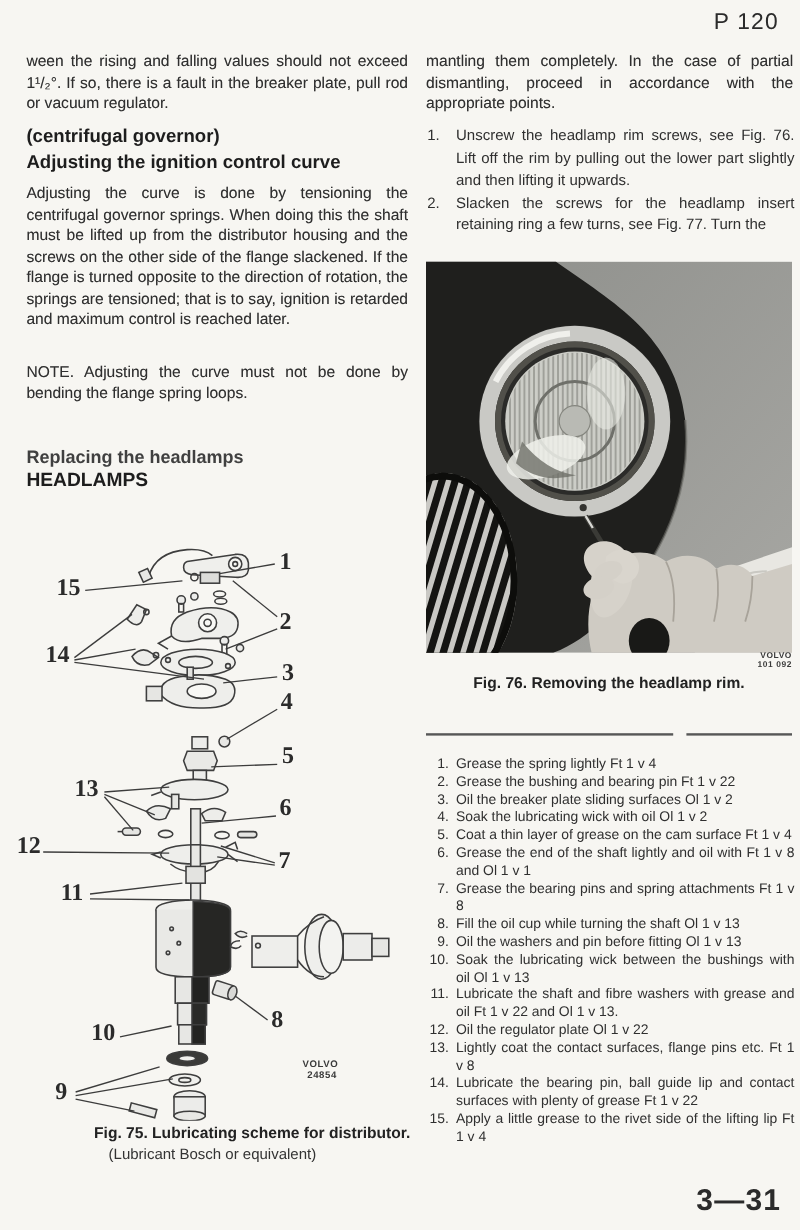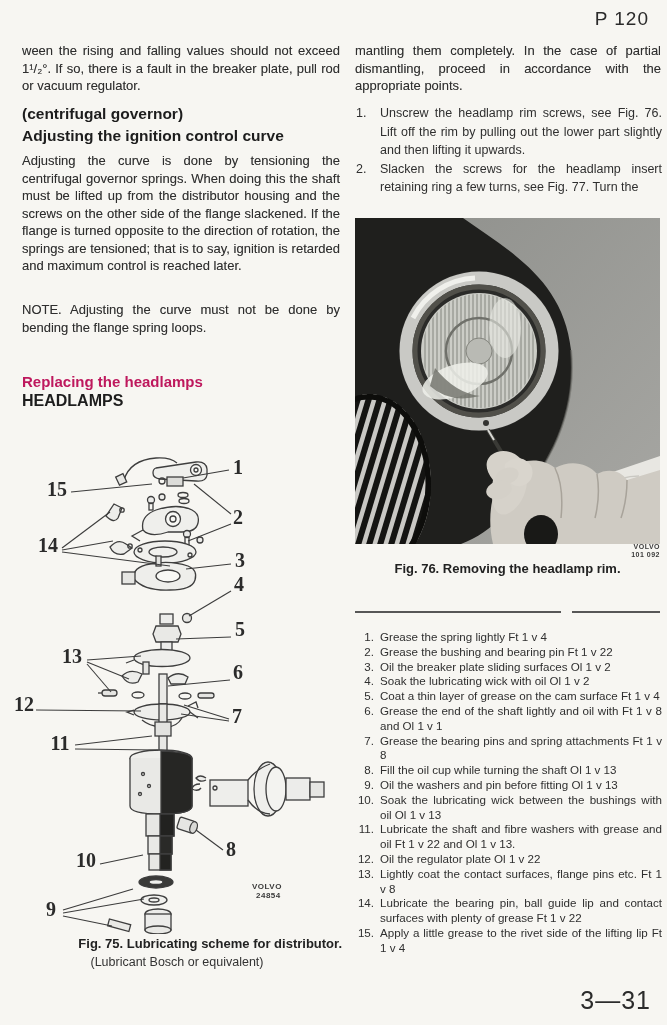--- a/index.html
+++ b/index.html
@@ -9,21 +9,21 @@
     font-family:"Liberation Sans", sans-serif;
     color:#2f2f2f; overflow:hidden;
     box-shadow:0 0 4px rgba(0,0,0,.25);
   }
   .abs{position:absolute;}
   .header-code{right:18px; top:8px; font-size:19px; letter-spacing:1px; color:#2b2b2b;}
   .body{font-size:13px; line-height:17.5px; text-align:justify; margin:0;
         text-shadow:0 0 .5px rgba(40,40,40,.35);}
   .h-main{font-size:15.5px; font-weight:bold; color:#1d1d1d; line-height:22px; white-space:nowrap;}
   .h-sec{font-size:16px; font-weight:bold; color:#1d1d1d; white-space:nowrap;}
-  .h-sub{font-size:15px; font-weight:bold; color:#be185d; white-space:nowrap;}
+  .h-sub{font-size:15px; font-weight:bold; color:#404040; white-space:nowrap;}
 
   .p-intro-left{left:22px; top:42px; width:318px;}
   .h-adjusting{left:22px; top:103px;}
   .p-body1{left:22px; top:152px; width:318px;}
   .p-note{left:22px; top:301px; width:318px;}
   .h-headlamps{left:22px; top:348px;margin-top:44px;}
   .h-replacing{left:22px; top:373px;}
   .p-body2{left:22px; top:398px; width:318px;}
 
   .fig75{left:10px; top:448px; width:330px; height:486px;}
@@ -43,21 +43,21 @@
   .divider{left:355px; top:611px; width:305px; display:flex; gap:11px;}
   .divider span{display:block; border-top:2px solid #575757; height:0;}
   .divider .seg-a{width:206px;}
   .divider .seg-b{width:88px;}
 
   .lube-list{left:352px; top:630px; width:310px; font-size:11.6px; line-height:14.8px;}
   .li{display:grid; grid-template-columns:22px 1fr; column-gap:6px;}
   .li .num{text-align:right;}
   .li .txt{text-align:justify;}
 
-  .pageno{right:16px; top:986px; font-size:25px; color:#2b2b2b; letter-spacing:1px;}
+  .pageno{right:16px; top:986px; font-size:25px; color:#2b2b2b; letter-spacing:1px;font-weight:bold;}
 
   .callout-num{font:700 20px "Liberation Serif", serif; fill:#2b2b2b; text-anchor:middle;}
   .fig-credit{font:700 8px "Liberation Sans", sans-serif; fill:#3a3a3a; letter-spacing:.5px;}
 </style>
 </head>
 <body>
 
 <div class="page">
 
   <div class="abs header-code">P 120</div>

